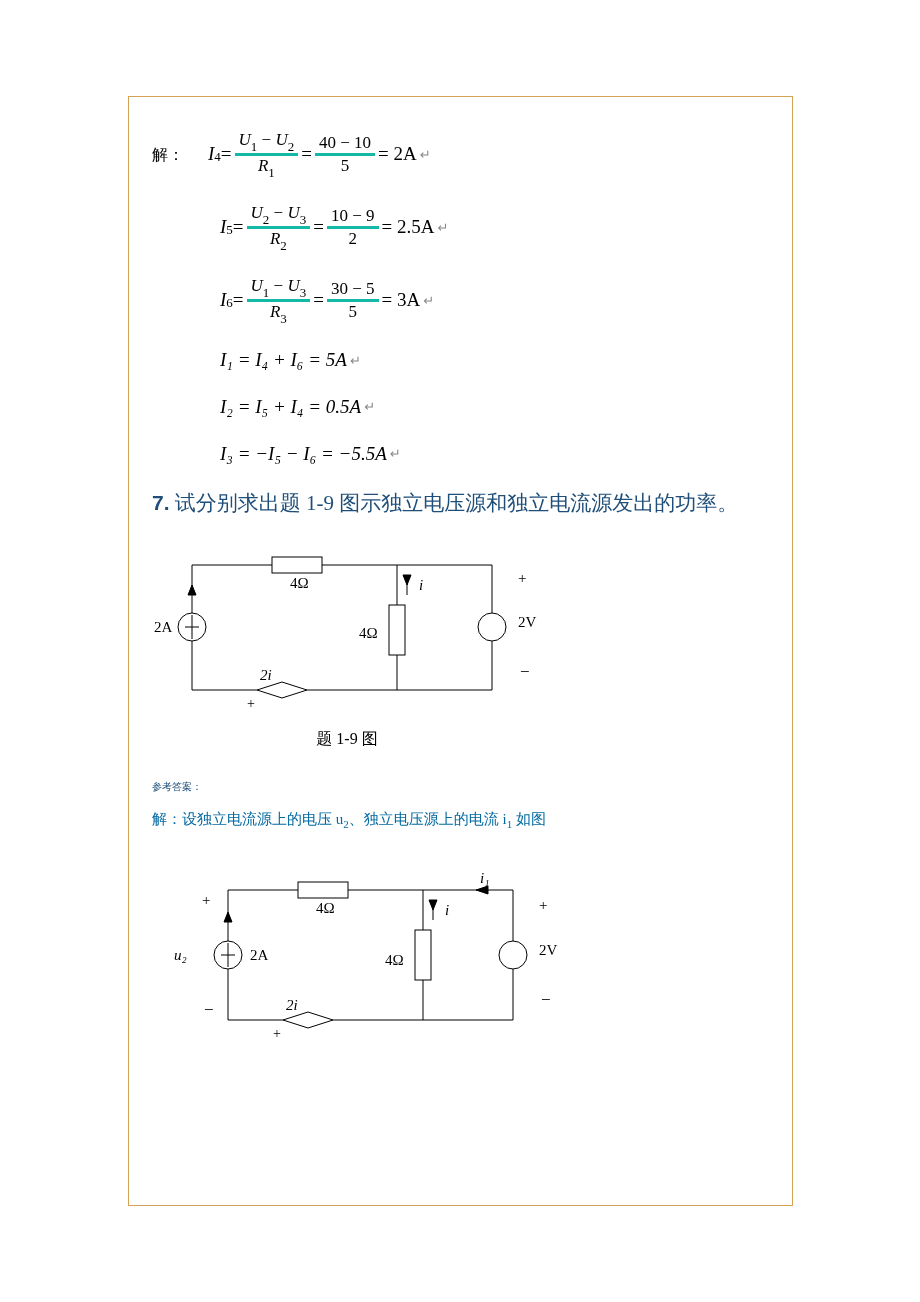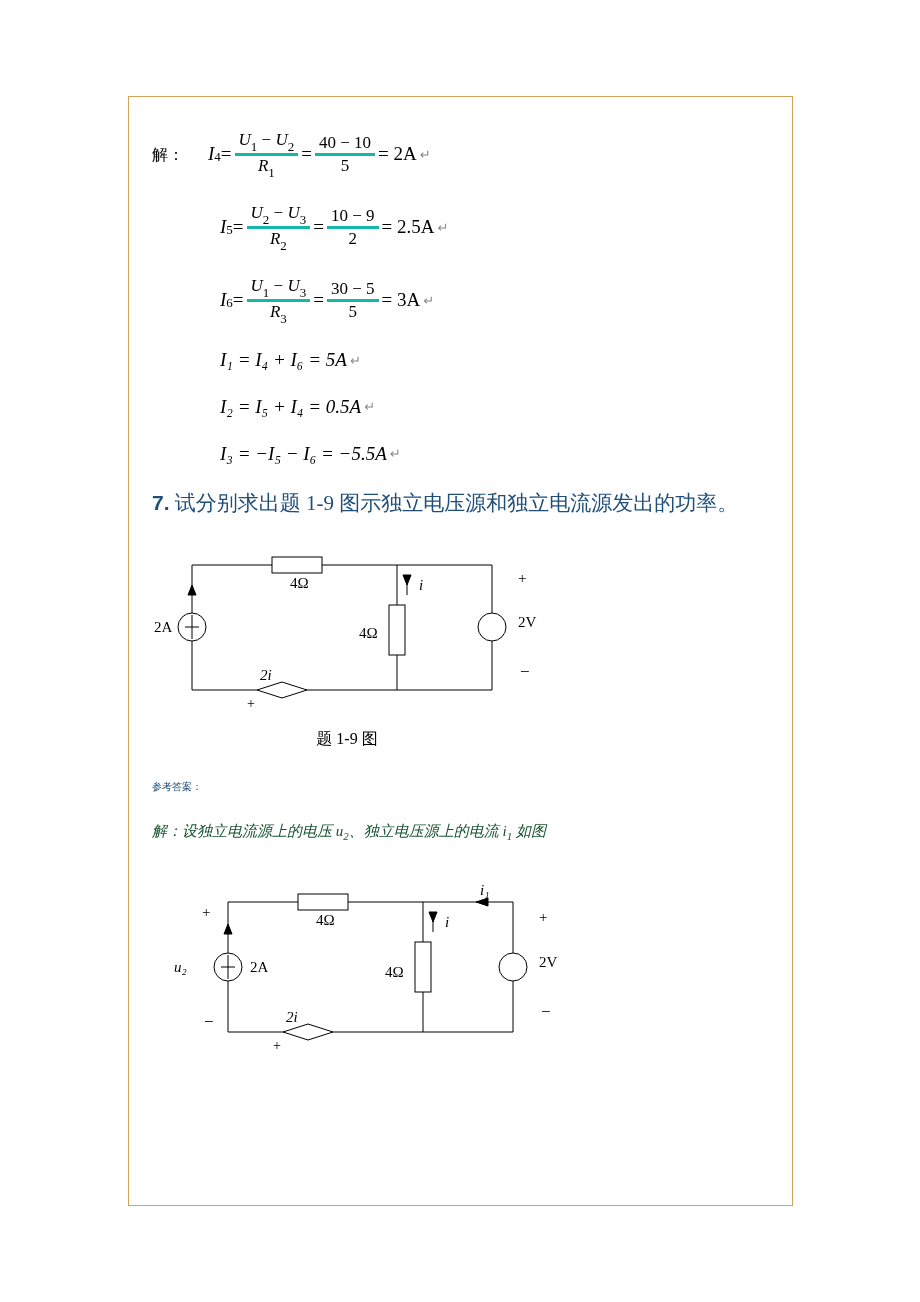--- a/index.html
+++ b/index.html
@@ -82,24 +82,23 @@
       color: #000;
       margin-top: 10px;
       margin-left: -220px;
     }
     .ans-label {
       color: #1f4e79;
       font-size: 10px;
       margin-top: 30px;
     }
     .ans-text {
-      color: #14532d;
+      color: #0369a1;
       font-size: 15px;
-      margin-top: 28px;
-      font-style: italic;
+      margin-top: 16px;
     }
     .ans-text .sub2 { font-size: 11px; vertical-align: sub; }
     .fig2-container {
       margin-top: 30px;
       margin-left: 6px;
     }
     svg text { font-family: "Times New Roman", serif; }
   </style>
 </head>
 <body>

